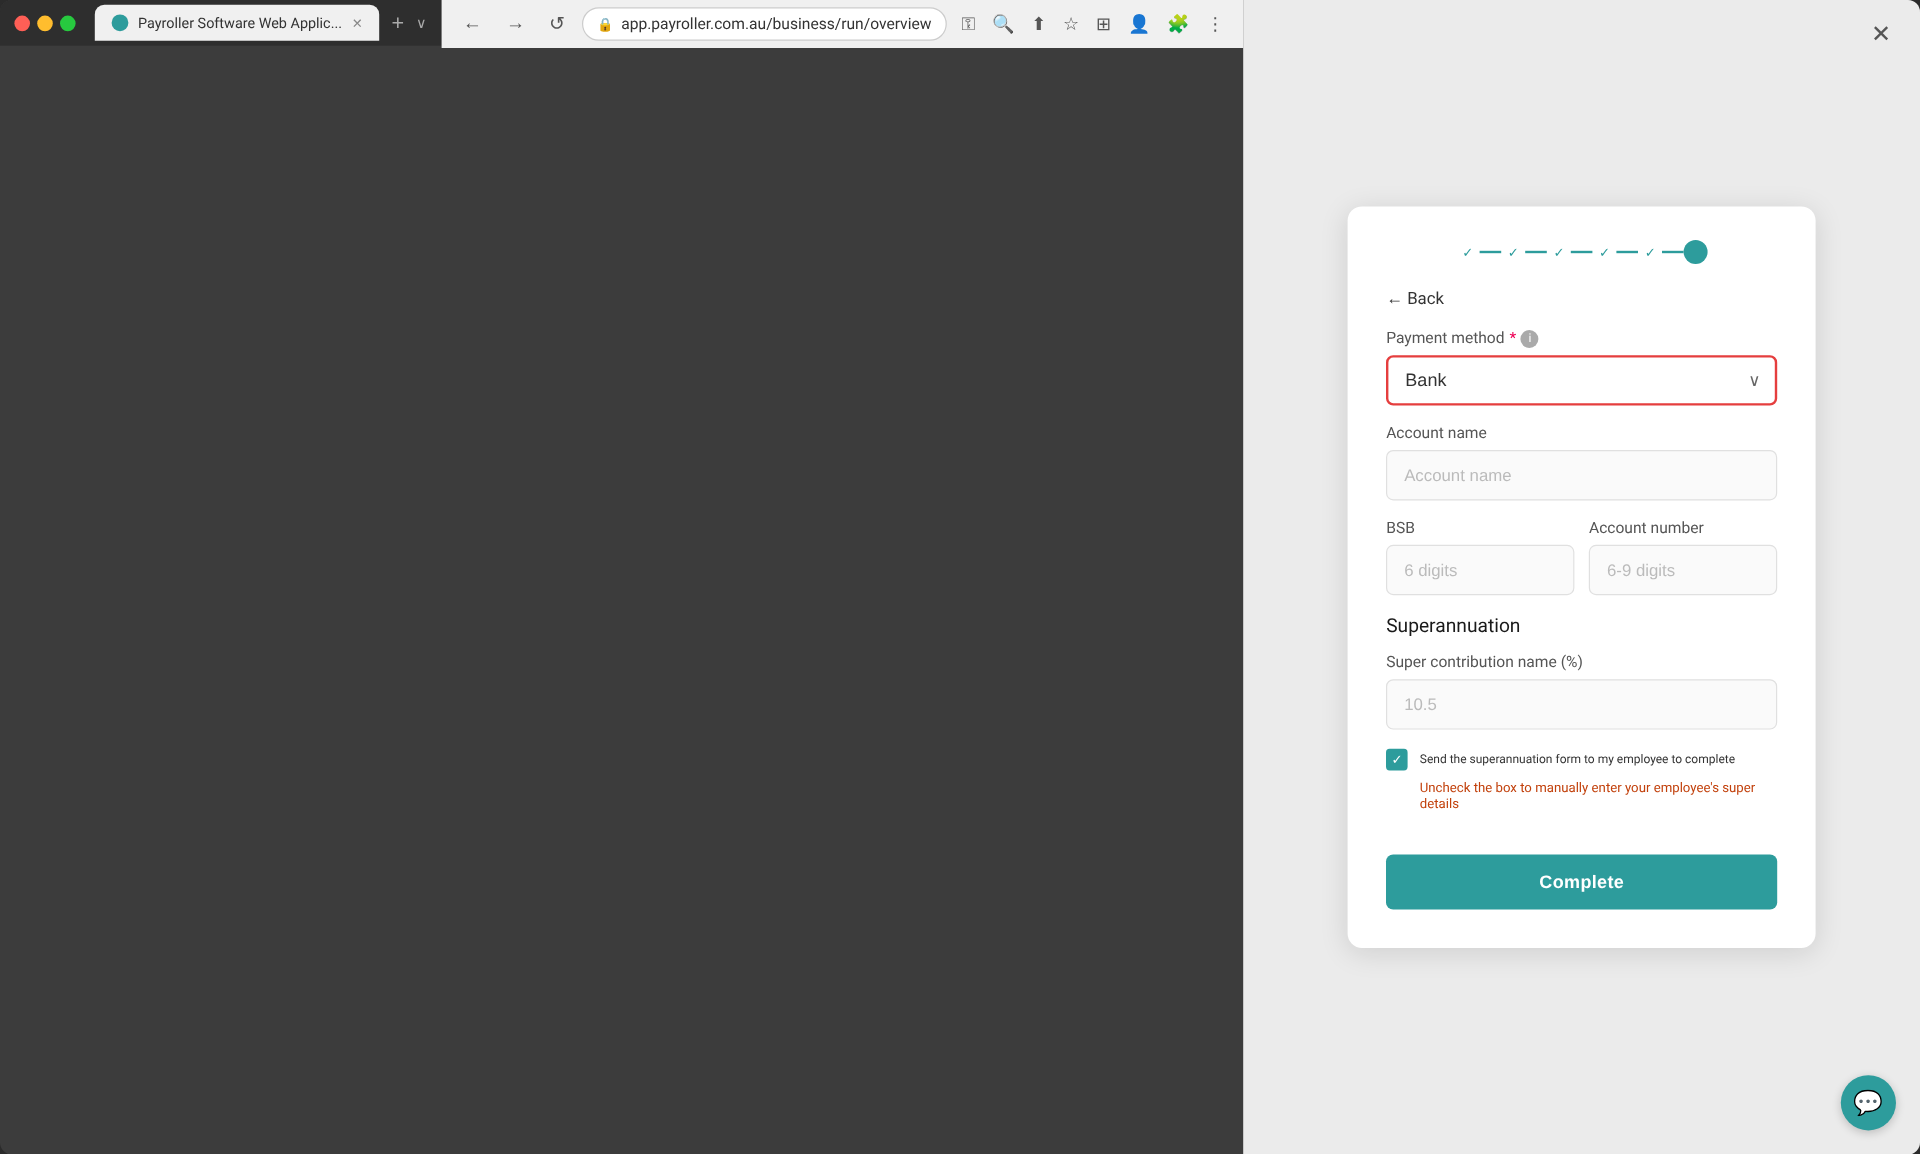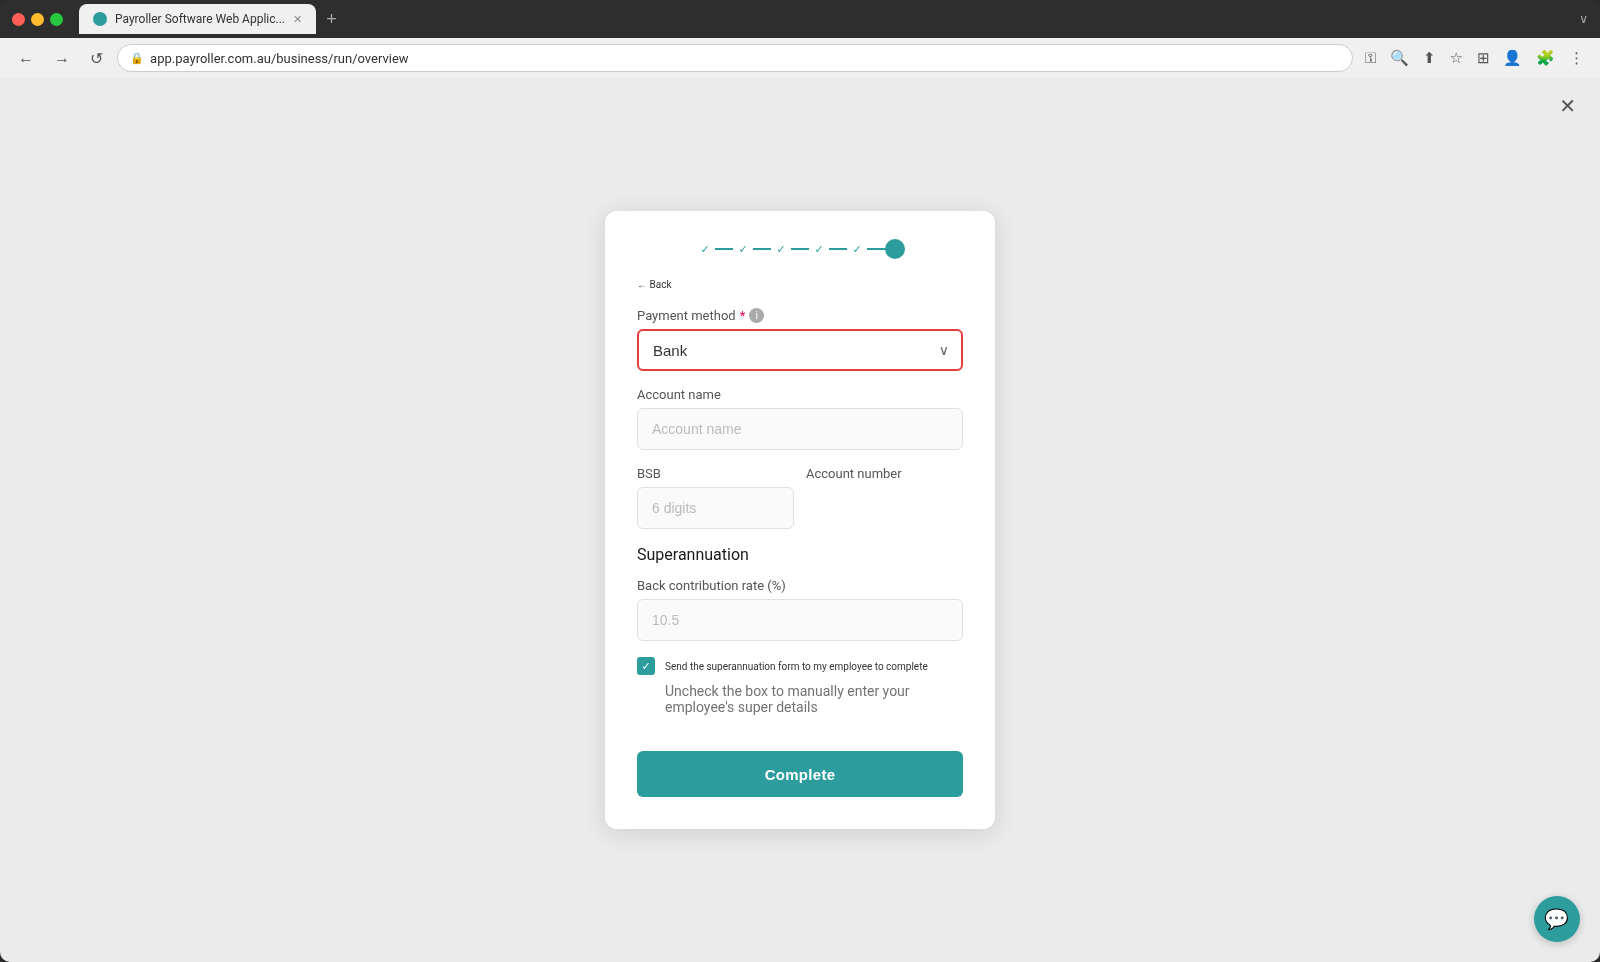--- a/index.html
+++ b/index.html
@@ -10,21 +10,21 @@
       width: 1600px;
       height: 962px;
       overflow: hidden;
     }
 
     
     .browser-window {
       width: 1600px;
       height: 962px;
       display: flex;
-      flex-direction: column;
+      flex-direction: row;
       border-radius: 10px;
       overflow: hidden;
       background: #3c3c3c;
     }
 
     .title-bar {
       background: #2e2e2e;
       height: 38px;
       display: flex;
       align-items: center;
@@ -227,21 +227,21 @@
     .step-line.done {
       background: #2d9c9c;
     }
 
     
     .back-link {
       display: flex;
       align-items: center;
       gap: 6px;
       color: #333;
-      font-size: 10px;
+      font-size: 14px;
       cursor: pointer;
       margin-bottom: 18px;
       text-decoration: none;
     }
 
     
     .form-title {
       font-size: 22px;
       font-weight: 700;
       color: #1a1a1a;
@@ -358,22 +358,22 @@
       flex-shrink: 0;
       cursor: pointer;
     }
 
     .checkbox-label {
       font-size: 10px;
       color: #333;
     }
 
     .checkbox-hint {
-      font-size: 14px;
-      color: #737373;
+      font-size: 11px;
+      color: #c2410c;
       margin-bottom: 36px;
       padding-left: 28px;
     }
 
     
     .complete-btn {
       width: 100%;
       height: 46px;
       background: #2d9c9c;
       border: none;
@@ -503,28 +503,29 @@
       </div>
 
       
       <div class="form-row">
         <div class="form-group">
           <div class="form-label">BSB</div>
           <input class="form-input" type="text" placeholder="6 digits" style="">
         </div>
         <div class="form-group">
           <div class="form-label">Account number</div>
+          <input class="form-input" type="text" placeholder="6-9 digits" style="">
         </div>
       </div>
 
       
       <div class="section-title">Superannuation</div>
 
       <div class="form-group">
-        <div class="form-label">Back contribution rate (%)</div>
+        <div class="form-label">Super contribution name (%)</div>
         <input class="form-input" type="text" placeholder="10.5" style="">
       </div>
 
       
       <div class="checkbox-row">
         <div class="checkbox-custom">✓</div>
         <span class="checkbox-label">Send the superannuation form to my employee to complete</span>
       </div>
 
       <div class="checkbox-hint">Uncheck the box to manually enter your employee's super details</div>

